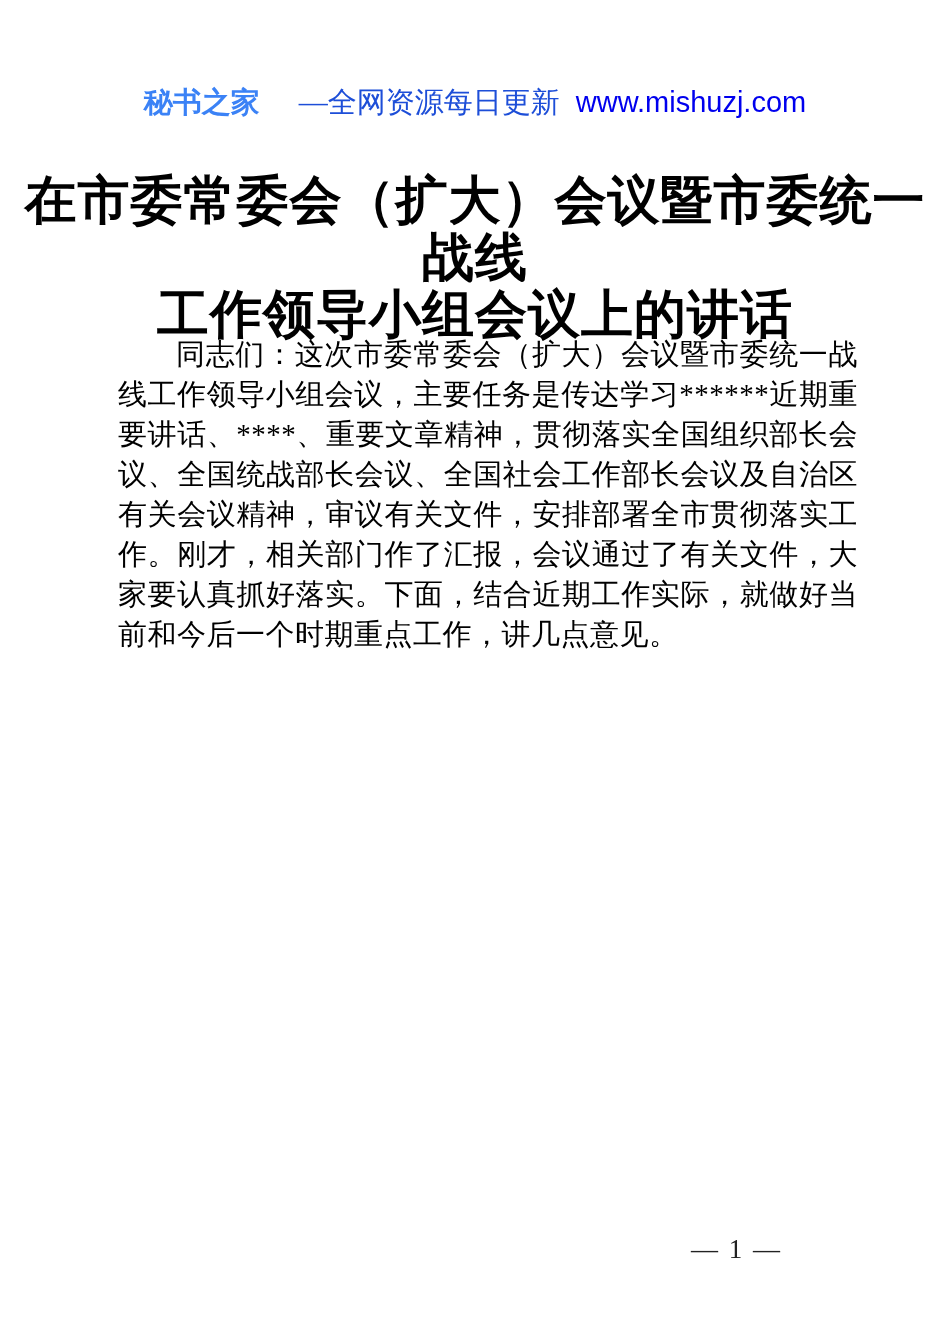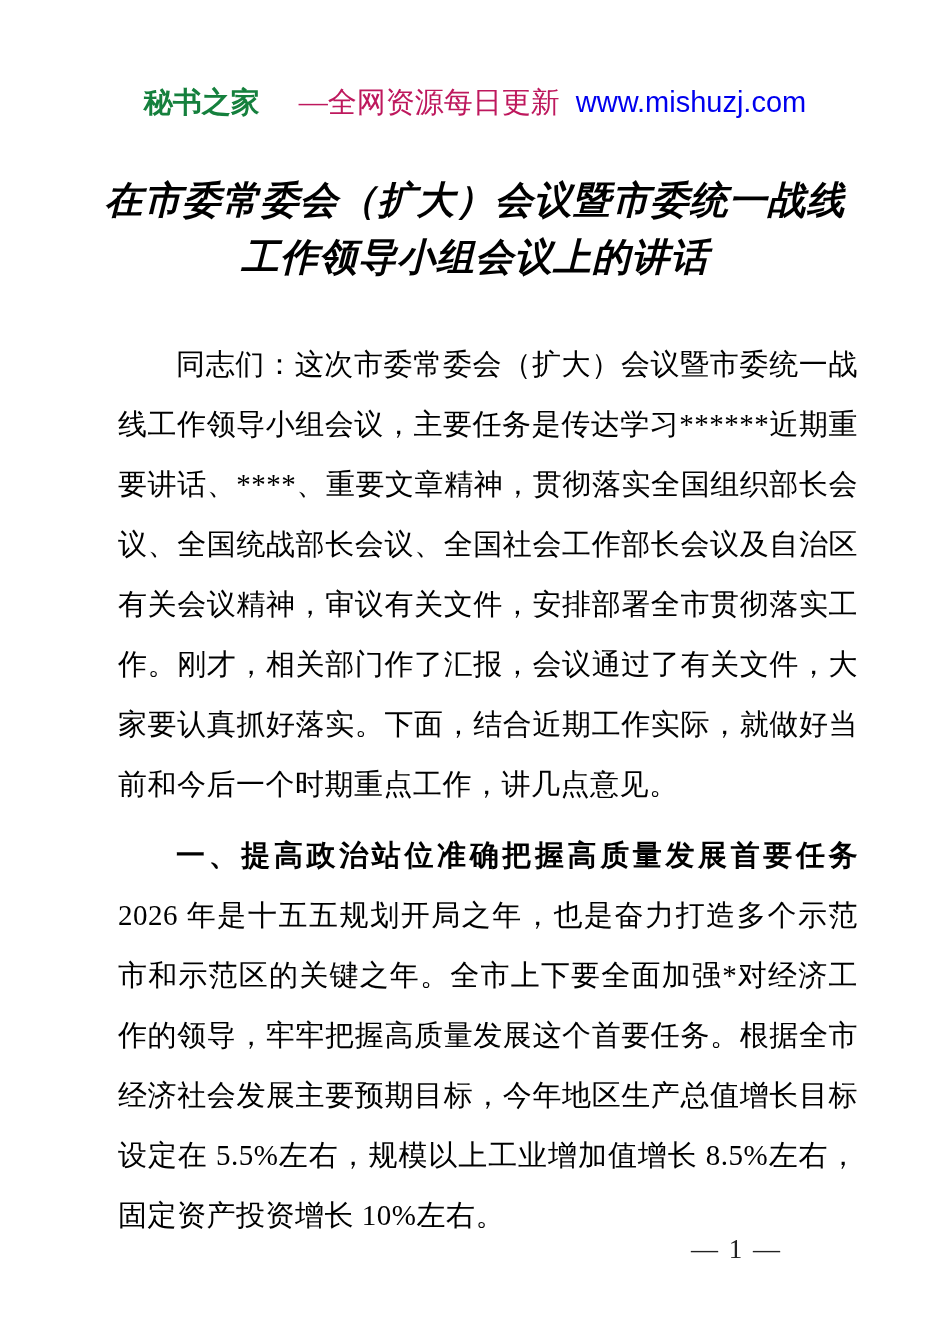--- a/index.html
+++ b/index.html
@@ -22,57 +22,56 @@
     position: absolute;
     top: 84px;
     left: 0;
     width: 100%;
     text-align: center;
     font-size: 29px;
     line-height: 36px;
     white-space: nowrap;
   }
   .site-header .brand {
-    color: #15803d;
+    color: #3b82f6;
     font-weight: 700;
   }
   .site-header .tagline {
-    color: #be185d;
+    color: #1d4ed8;
     margin-left: 39px;
   }
   .site-header .url {
     color: #0000ee;
     margin-left: 16px;
     font-family: "Liberation Sans", sans-serif;
     text-decoration: none;
     cursor: pointer;
   }
   
   .doc-title {
     position: absolute;
     top: 172px;
     left: 0;
     width: 100%;
     margin: 0;
     text-align: center;
-    font-size: 38px;
+    font-size: 52px;
     font-weight: 700;
     line-height: 57px;
     letter-spacing: 1px;
-    font-style: italic;
   }
   .doc-title .tl { display: block; }
   
   .doc-body {
     position: absolute;
     top: 334px;
     left: 118px;
     width: 740px;
     font-size: 29px;
-    line-height: 60px;
+    line-height: 40px;
     text-align: justify;
     letter-spacing: 0.5px;
   }
   .doc-body p {
     margin: 0 0 11px 0;
     text-indent: 2em;
   }
   .doc-body .lead {
     font-weight: 700;
   }
@@ -97,20 +96,19 @@
     <span class="brand">秘书之家</span><span class="tagline">—全网资源每日更新</span><a class="url">www.mishuzj.com</a>
   </div>
 
   <h1 class="doc-title">
     <span class="tl">在市委常委会（扩大）会议暨市委统一战线</span>
     <span class="tl">工作领导小组会议上的讲话</span>
   </h1>
 
   <div class="doc-body">
     <p><span>同志们：这次市委常委会（扩大）会议暨市委统一战线工作领导小组会议，主要任务是传达学习******近期重要讲话、****、重要文章精神，贯彻落实全国组织部长会议、全国统战部长会议、全国社会工作部长会议及自治区有关会议精神，审议有关文件，安排部署全市贯彻落实工作。刚才，相关部门作了汇报，会议通过了有关文件，大家要认真抓好落实。下面，结合近期工作实际，就做好当前和今后一个时期重点工作，讲几点意见。</span></p>
-    <p><b class="lead">一、提高政治站位准确把握高质量发展首要任务</b><span> 2026 年是十五五规划开局之年，也是奋力打造多个示范市和示范区的关键之年。全市上下要全面加强*对经济工作的领导，牢牢把握高质量发展这个首要任务。根据全市经济社会发展主要预期目标，今年地区生产总值增长目标设定在 5.5%左右，规模以上工业增加值增长 8.5%左右，固定资产投资增长 10%左右。</span></p>
   </div>
 
   <div class="page-footer">
     <span>— 1 —</span>
   </div>
 
 </div>
 
 </body></html>

